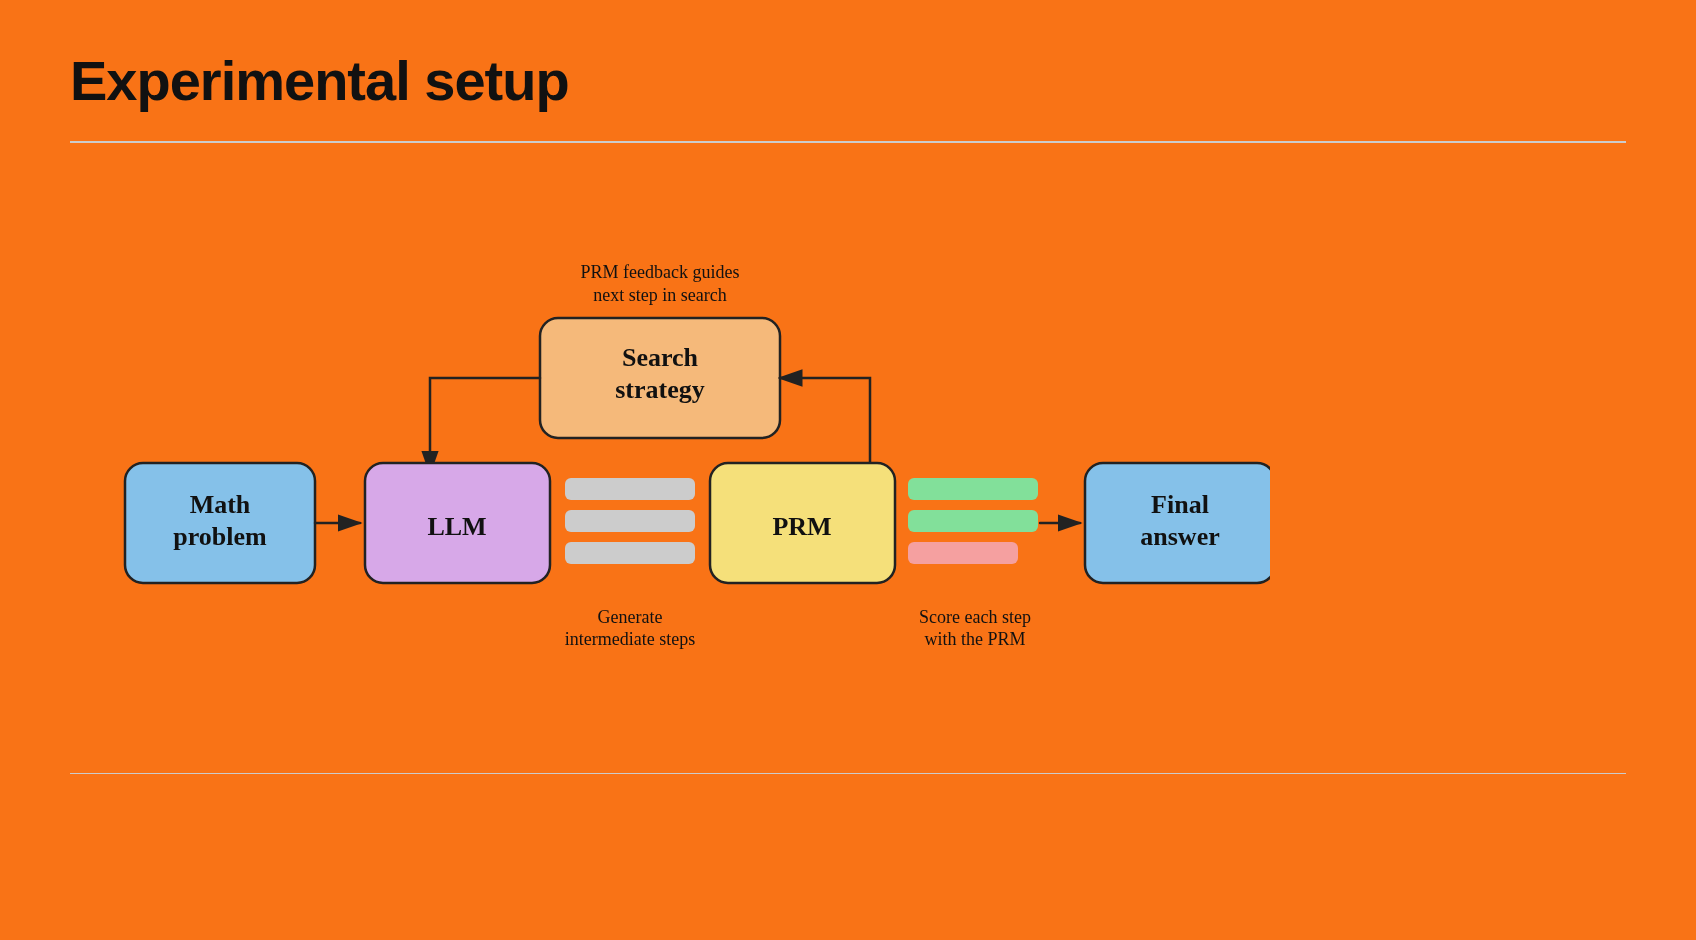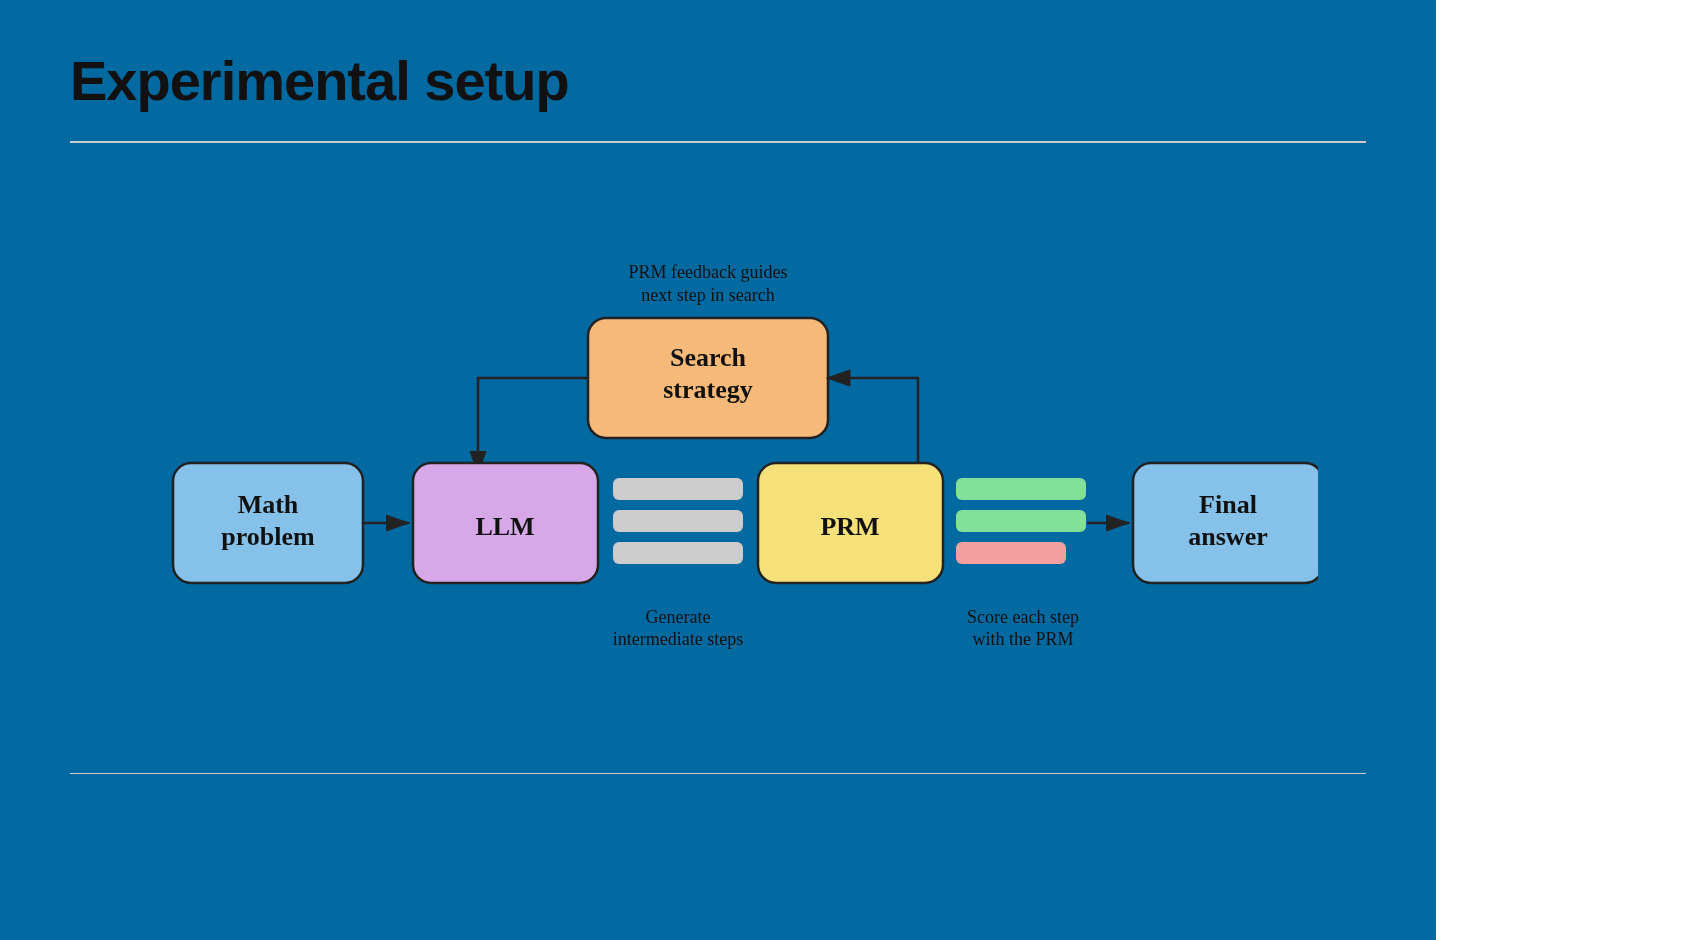--- a/index.html
+++ b/index.html
@@ -5,23 +5,23 @@
     * { box-sizing: border-box; margin: 0; padding: 0; }
     body {
       background: #ffffff;
       font-family: 'Segoe UI', Arial, sans-serif;
       width: 1696px;
       min-height: 940px;
       overflow: hidden;
     }
 
     .page-container {
-      width: 1436px;
+      width: 1696px;
       min-height: 940px;
-      background: #0369a1;
+      background: #f97316;
       padding: 48px 70px 8px 70px;
     }
 
     .page-title {
       font-size: 56px;
       font-weight: 800;
       color: #111;
       letter-spacing: -1px;
       margin-bottom: 28px;
       font-family: 'Segoe UI', Arial, sans-serif;
@@ -31,21 +31,21 @@
       width: 100%;
       height: 1.5px;
       background: #ccc;
       margin-bottom: 40px;
     }
 
     .diagram-area {
       width: 100%;
       display: flex;
       flex-direction: column;
-      align-items: center;
+      align-items: flex-start;
       position: relative;
       margin-top: 10px;
       text-decoration: underline;
     }
 
     
     .diagram-svg {
       width: 1200px;
       height: 560px;
     }

